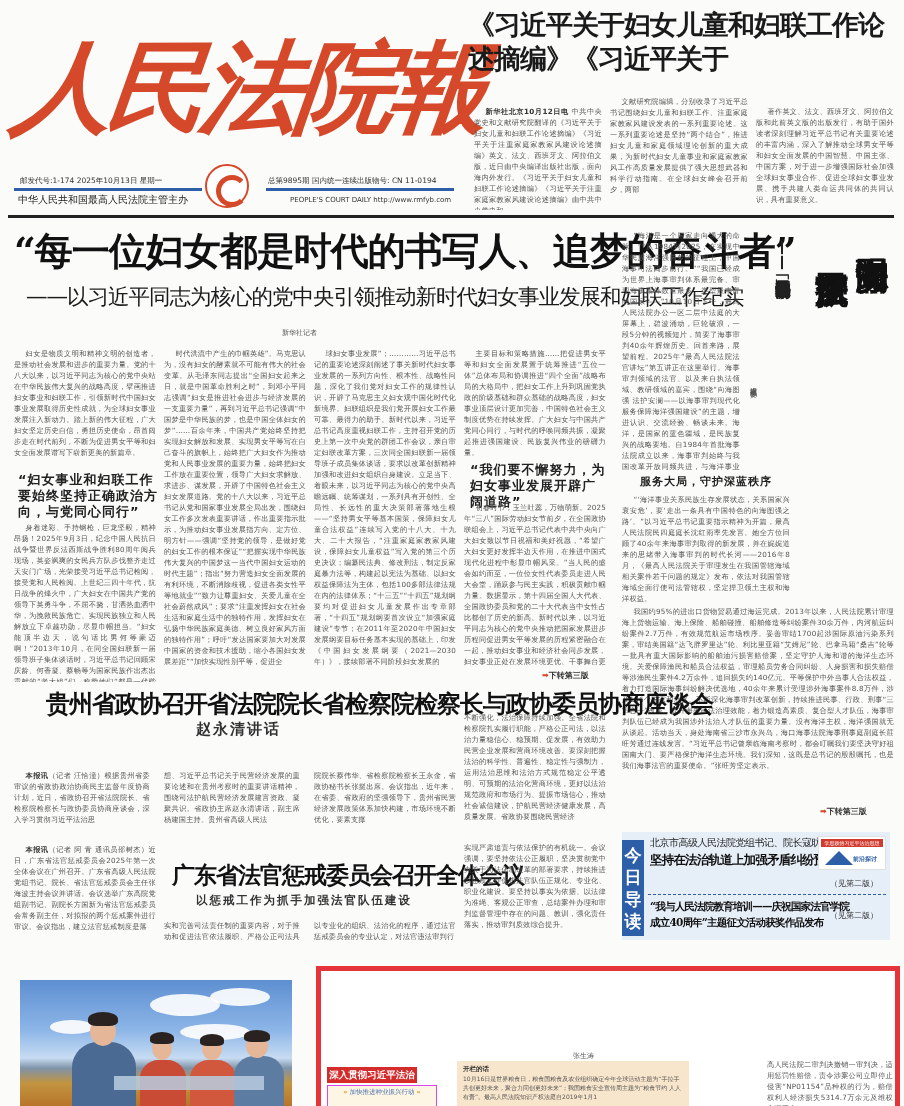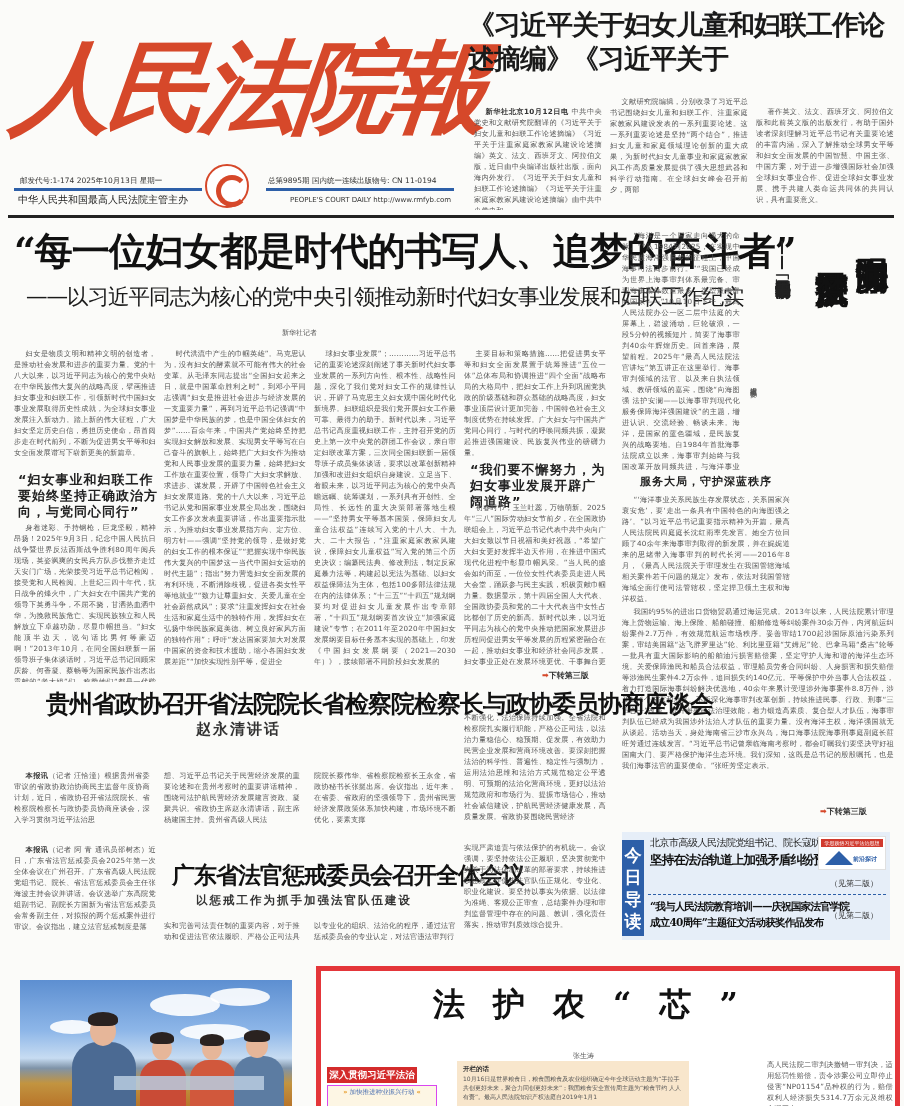--- a/index.html
+++ b/index.html
@@ -216,21 +216,20 @@
   <div class="person" style="left:170px;width:46px;height:46px;background:#d1583c;"></div>
   <div class="head" style="left:182px;top:58px;width:20px;height:22px;"></div>
   <div class="hair" style="left:180px;top:54px;width:24px;height:12px;"></div>
   <div class="person" style="left:214px;width:50px;height:50px;background:#5c7ca2;"></div>
   <div class="head" style="left:226px;top:54px;width:22px;height:24px;"></div>
   <div class="hair" style="left:224px;top:50px;width:26px;height:12px;"></div>
   <div style="position:absolute;left:94px;top:96px;width:150px;height:14px;background:#b9cce0;opacity:0.85;"></div>
 </div>
 
 <div class="abs redbox">
-  <div class="abs fh-title serif">法护农“芯”</div>
   <div class="abs fh-by">张生涛</div>
   <div class="abs deep-tag">深入贯彻习近平法治思想</div>
   <div class="abs deep-link">
     <span class="chev">»</span>
     <span>加快推进种业振兴行动</span>
     <span class="chev">«</span>
   </div>
   <div class="abs open-box">
     <div class="open-title">开栏的话</div>
     <div class="open-text">10月16日是世界粮食日，粮食国粮食及农业组织确定今年全球活动主题为“手拉手共创更好未来，聚合力同创更好未来”；我国粮食安全宣传周主题为“粮食节约 人人有责”。最高人民法院知识产权法庭自2019年1月1</div>

